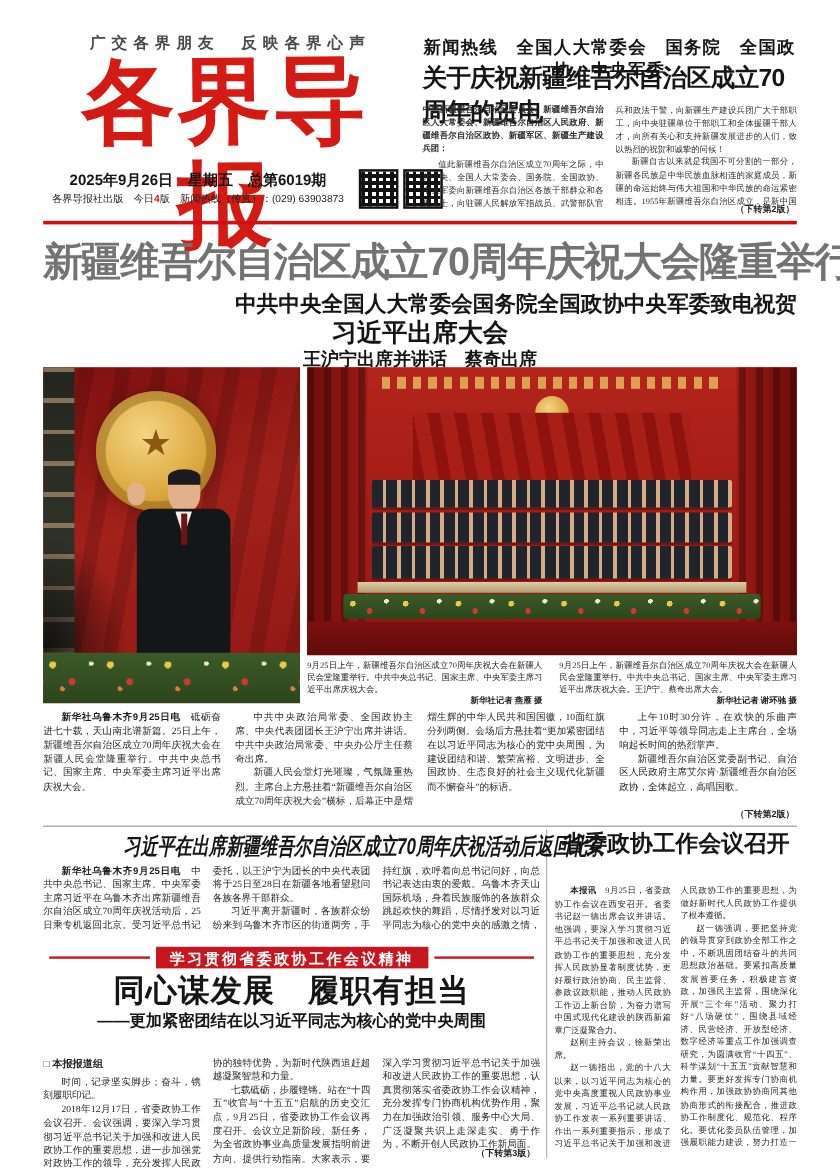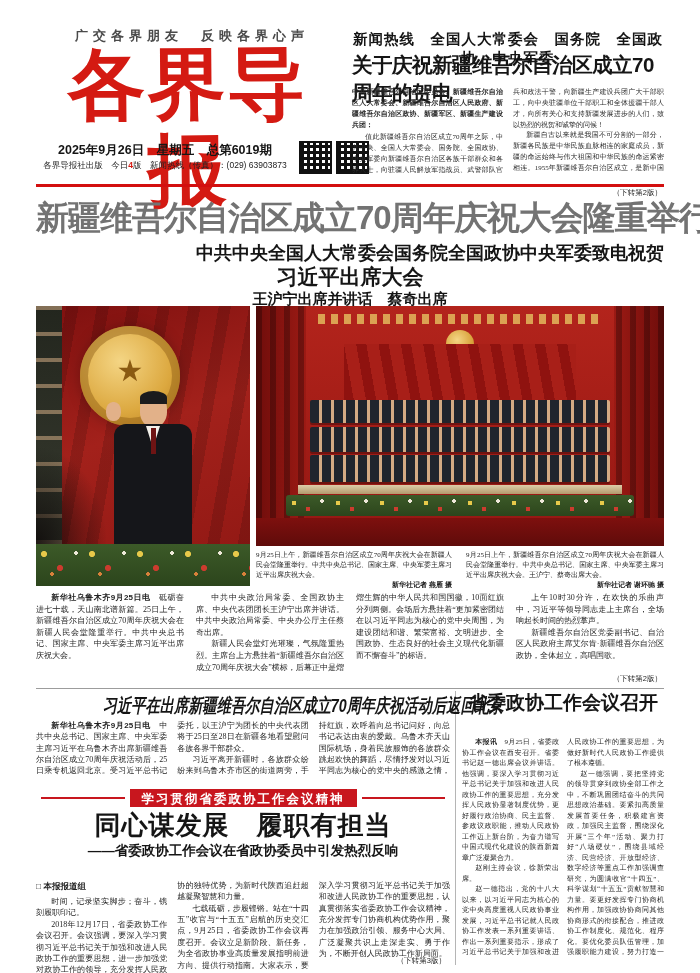--- a/index.html
+++ b/index.html
@@ -35,21 +35,21 @@
     font-size:14.5px; font-weight:800; letter-spacing:1px; }
   .tg-title { position:absolute; top:21px; width:100%; 
     font-size:20.5px; font-weight:900; letter-spacing:-0.5px; }
   .tg-body { position:absolute; top:57px; left:0; right:0; height:94px;
     column-count:2; column-gap:10px; column-fill:auto; overflow:hidden;
     font-family:"Liberation Serif",serif; font-size:7px; line-height:1.55;
     text-align:justify; color:#2a2a2a; }
   .tg-addr { font-family:"Liberation Sans",sans-serif; font-weight:bold;
     font-size:7px; margin-bottom:2px; }
   .tg-body p, .flow p { text-indent:1.9em; }
-  .turn { position:absolute; font-size:7.5px; font-weight:normal; color:#222;margin-top:18px; }
+  .turn { position:absolute; font-size:7.5px; font-weight:bold; color:#222; }
   .tg-turn { right:2px; top:140px; }
 
   .red-rule { left:36px; top:184px; width:628px; height:3px;
     background:var(--rule-red,#d30f0f); }
 
   
   .h1 { left:36px; top:196px; width:628px; 
     font-size:33px; font-weight:900; letter-spacing:-1px; color:#737373;
     white-space:nowrap; }
   .deck1 { left:36px; top:241px; width:628px; text-align:right;
@@ -294,21 +294,21 @@
   </div>
 
   <div class="abs banner-row">
     <div class="line"></div>
     <div class="banner-box">学习贯彻省委政协工作会议精神</div>
     <div class="line"></div>
   </div>
 
   <div class="abs echo">
     <div class="echo-h">同心谋发展　履职有担当</div>
-    <div class="echo-sub">——省委政协工作会议在省政协委员中引发热烈反响</div>
+    <div class="echo-sub">——更加紧密团结在以习近平同志为核心的党中央周围</div>
     <div class="echo-body flow">
       <div class="byline">□ 本报报道组</div>
       <div>
           <p>时间，记录坚实脚步；奋斗，镌刻履职印记。</p>
           <p>2018年12月17日，省委政协工作会议召开。会议强调，要深入学习贯彻习近平总书记关于加强和改进人民政协工作的重要思想，进一步加强党对政协工作的领导，充分发挥人民政协的独特优势，为新时代陕西追赶超越凝聚智慧和力量。</p>
           <p>七载砥砺，步履铿锵。站在“十四五”收官与“十五五”启航的历史交汇点，9月25日，省委政协工作会议再度召开。会议立足新阶段、新任务，为全省政协事业高质量发展指明前进方向、提供行动指南。大家表示，要深入学习贯彻习近平总书记关于加强和改进人民政协工作的重要思想，认真贯彻落实省委政协工作会议精神，充分发挥专门协商机构优势作用，聚力在加强政治引领、服务中心大局、广泛凝聚共识上走深走实、勇于作为，不断开创人民政协工作新局面。</p>
         </div>
     </div>
     <div class="turn echo-turn">（下转第3版）</div>
   </div>

